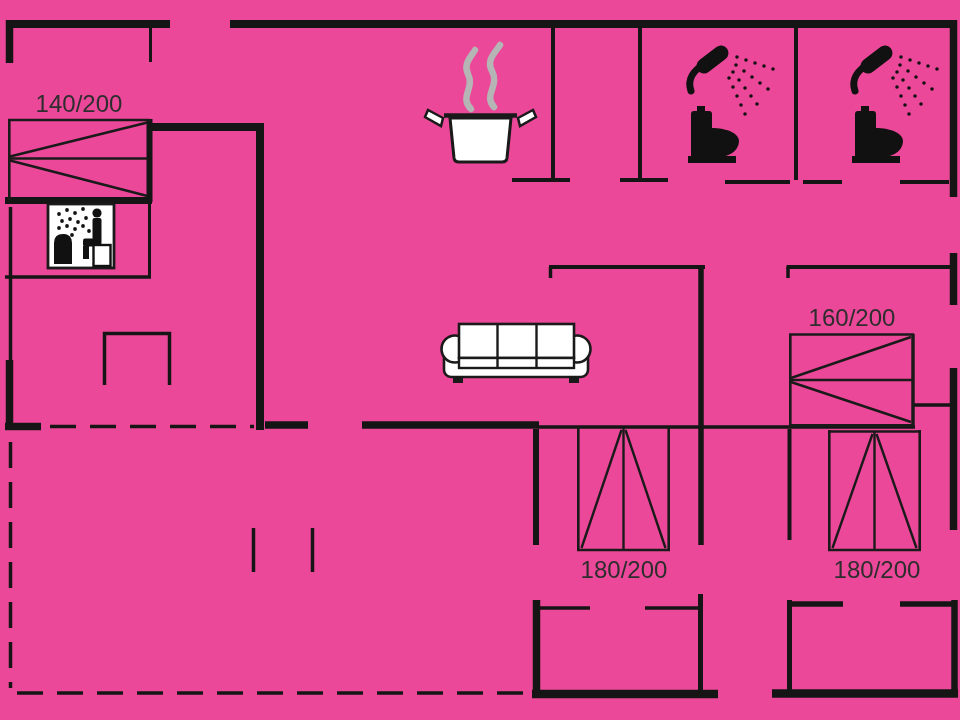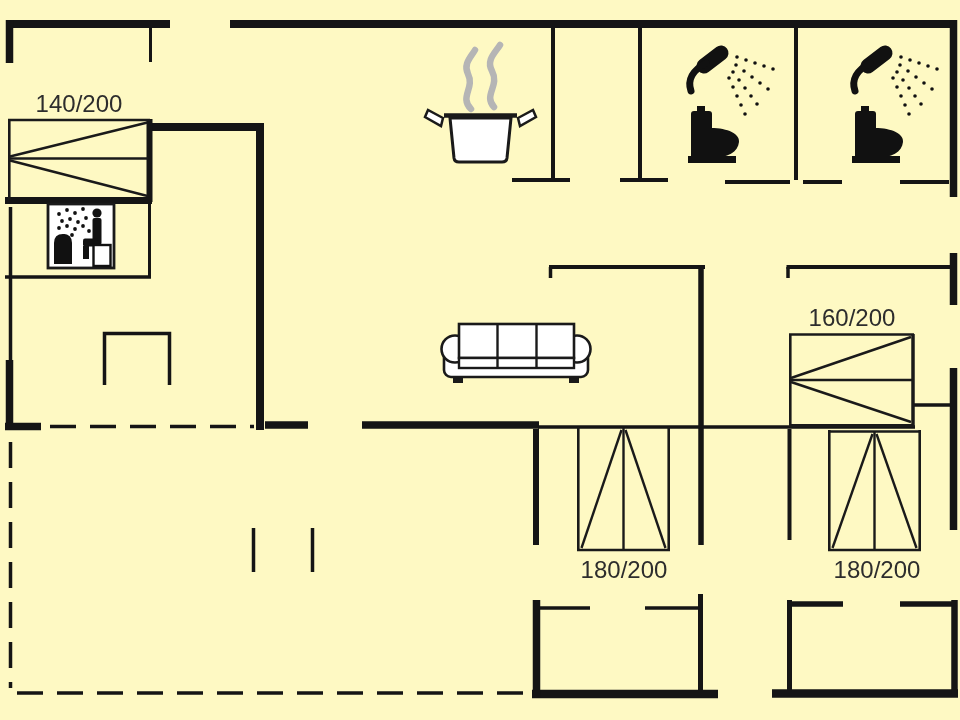--- a/index.html
+++ b/index.html
@@ -4,21 +4,21 @@
 <style>
   html, body {
     margin: 0;
     padding: 0;
     background: #ffffff;
   }
   .stage {
     position: relative;
     width: 960px;
     height: 720px;
-    background: #fef9c3;
+    background: #ec4899;
     overflow: hidden;
   }
   svg { display: block; }
   .dim-label {
     font-family: "Liberation Sans", "DejaVu Sans", sans-serif;
     font-size: 24px;
     fill: #2d2d2d;
   }
 </style>
 </head>

